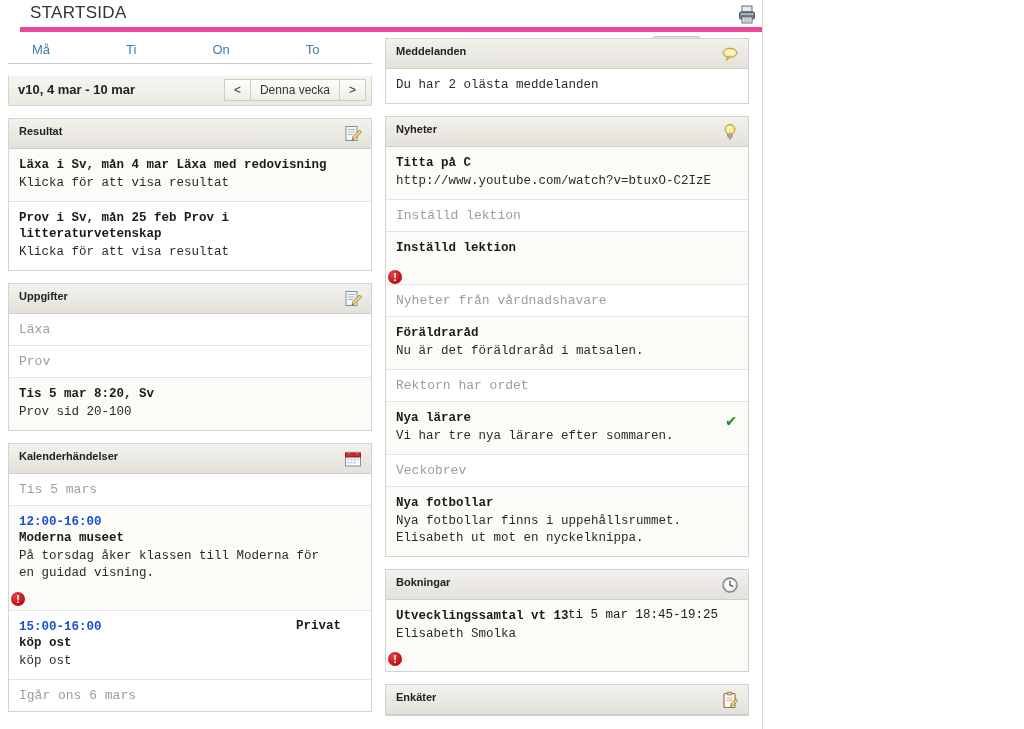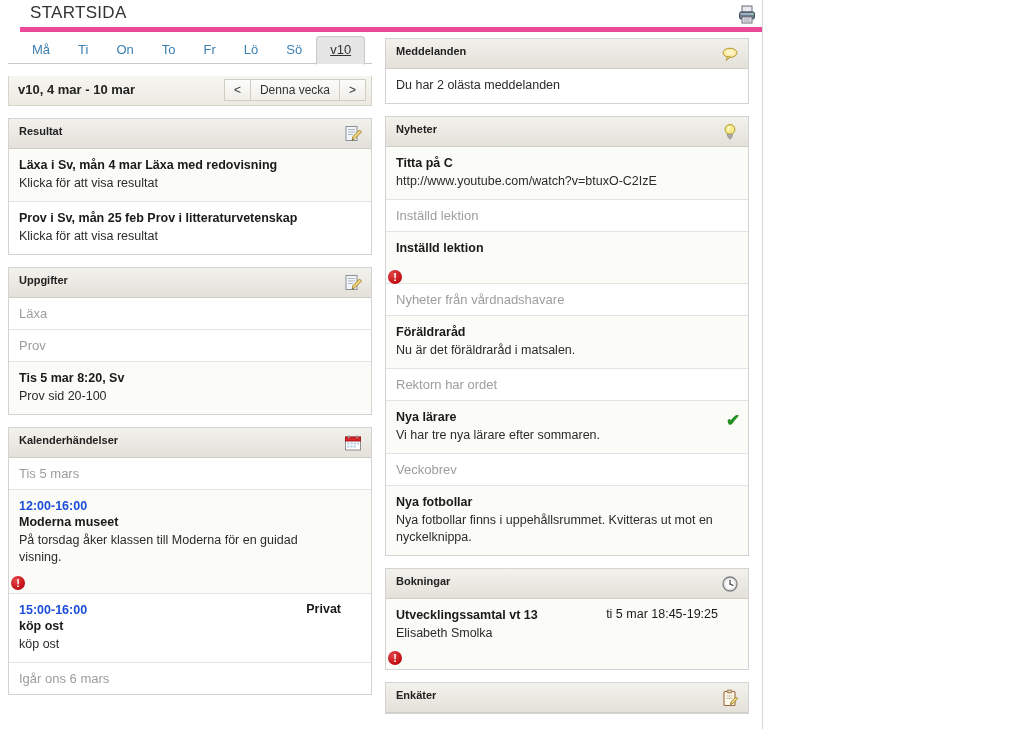--- a/index.html
+++ b/index.html
@@ -66,20 +66,21 @@
     height: 28px;
     border-bottom: 1px solid #c8c8c8;
     box-sizing: border-box;
   }
   .tabs {
     display: flex;
     align-items: flex-end;
     height: 28px;
     padding-left: 10px;
     box-sizing: border-box;
+    gap: 48px;
   }
   .tab {
     font-size: 13px;
     color: #3c7fb1;
     padding: 4px 13px 6px 13px;
     cursor: pointer;
     border: 1px solid transparent;
     border-bottom: none;
     box-sizing: border-box;
     line-height: 16px;
@@ -155,20 +156,21 @@
     position: absolute;
     right: 8px; top: 5px;
     width: 20px; height: 20px;
     cursor: pointer;
   }
   .row {
     position: relative;
     padding: 8px 30px 9px 10px;
     border-bottom: 1px solid #e4e4e4;
     box-sizing: border-box;
+    font-family: Liberation Mono, monospace;
   }
   .row:last-child { border-bottom: none; }
   .row.shaded { background: #fbfbf8; }
   .row.group {
     background: #ffffff;
     padding: 6px 10px 7px 10px;
   }
   .group-label {
     font-size: 13px;
     color: #9d9d9d;
@@ -413,21 +415,21 @@
           </div>
           <div class="row group"><span class="group-label">Rektorn har ordet</span></div>
           <div class="row shaded">
             <div class="row-title">Nya lärare</div>
             <div class="row-sub">Vi har tre nya lärare efter sommaren.</div>
             <span class="status-icon ico-check" style="top:13px">✔</span>
           </div>
           <div class="row group"><span class="group-label">Veckobrev</span></div>
           <div class="row shaded">
             <div class="row-title">Nya fotbollar</div>
-            <div class="row-sub">Nya fotbollar finns i uppehållsrummet. Kvitteras ut mot en nyckelknippa.</div>
+            <div class="row-sub">Nya fotbollar finns i uppehållsrummet. Elisabeth ut mot en nyckelknippa.</div>
           </div>
         </div>
     </div>
 
     <div class="panel">
       <div class="panel-head">
         <div class="panel-title">Bokningar</div>
         <div class="panel-icon">
           <svg width="20" height="20" viewBox="0 0 20 20">
             <circle cx="10" cy="10" r="7" fill="#f3f3f3" stroke="#808080" stroke-width="1.3"></circle>

